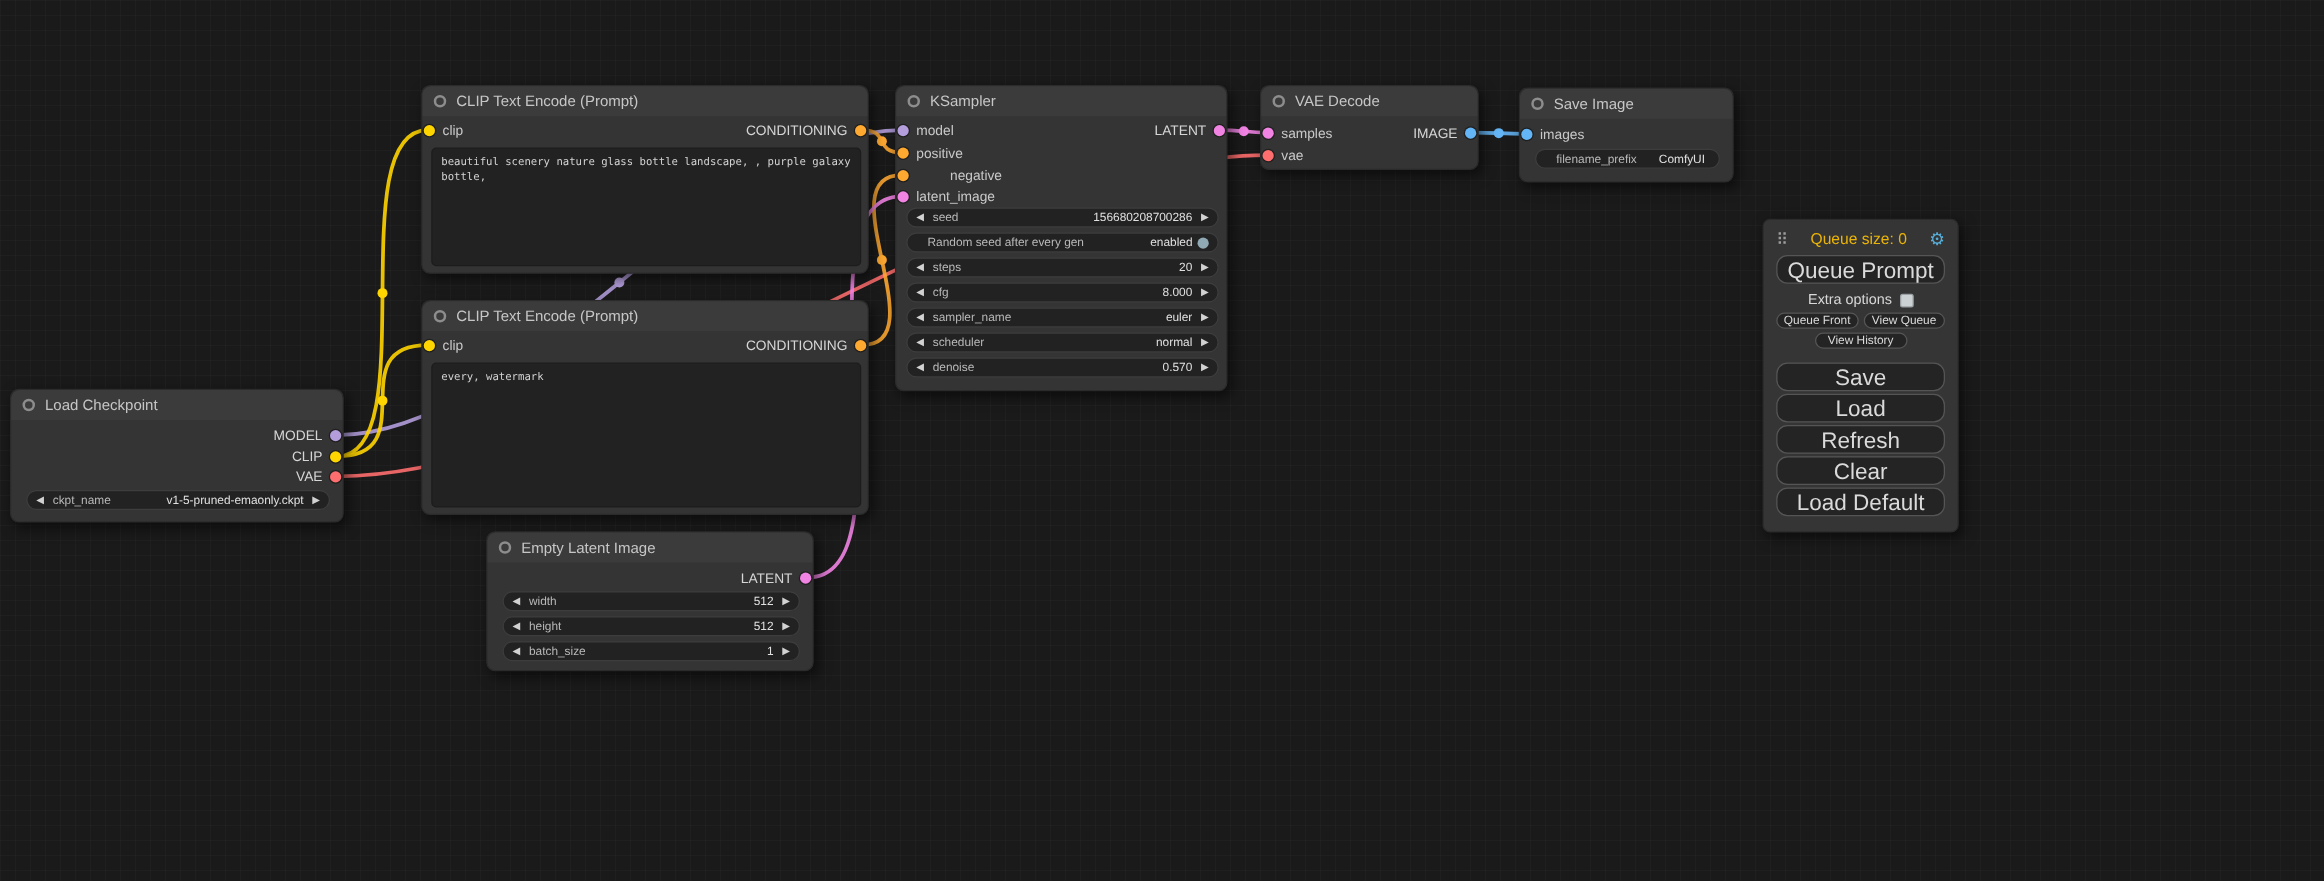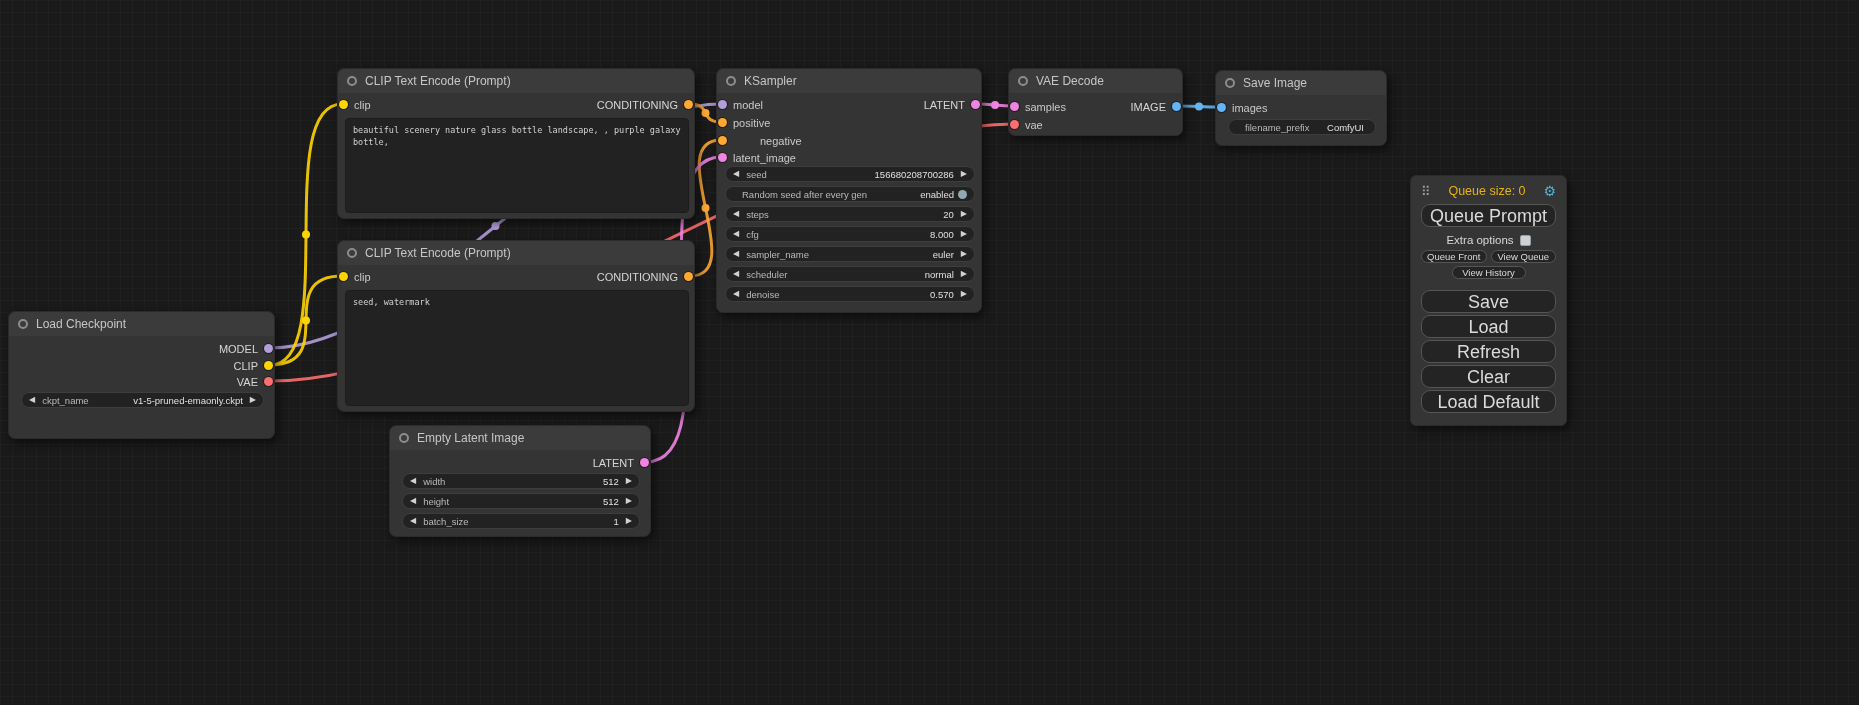--- a/index.html
+++ b/index.html
@@ -104,21 +104,21 @@
   <circle cx="306" cy="234.5" r="4" fill="#FFD500"></circle>
   <circle cx="306" cy="320.5" r="4" fill="#FFD500"></circle>
   <circle cx="641.5" cy="252.5" r="4" fill="#FF6E6E"></circle>
   <circle cx="705.5" cy="113" r="4" fill="#FFA931"></circle>
   <circle cx="705.5" cy="208" r="4" fill="#FFA931"></circle>
   <circle cx="683.5" cy="309.5" r="4" fill="#F183E3"></circle>
   <circle cx="995" cy="105" r="4" fill="#F183E3"></circle>
   <circle cx="1199" cy="106.5" r="4" fill="#64B5F6"></circle>
 </svg>
 
-<div class="node" style="left:8px;top:311px;width:267px;height:128px;">
+<div class="node" style="left:8px;top:311px;width:267px;height:107px;">
   <div class="node-title">
     <span class="collapse-dot"></span>
     <span>Load Checkpoint</span>
   </div>
   <span class="port" style="right:1px;top:32px;background:#B39DDB;"></span>
   <span class="slot-label out" style="right:16px;top:31px;">MODEL</span>
   <span class="port" style="right:1px;top:49px;background:#FFD500;"></span>
   <span class="slot-label out" style="right:16px;top:48px;">CLIP</span>
   <span class="port" style="right:1px;top:65px;background:#FF6E6E;"></span>
   <span class="slot-label out" style="right:16px;top:64px;">VAE</span>
@@ -145,21 +145,21 @@
 
 <div class="node" style="left:337px;top:240px;width:358px;height:172px;">
   <div class="node-title">
     <span class="collapse-dot"></span>
     <span>CLIP Text Encode (Prompt)</span>
   </div>
   <span class="port" style="left:1px;top:31px;background:#FFD500;"></span>
   <span class="slot-label" style="left:16px;top:30px;">clip</span>
   <span class="port" style="right:1px;top:31px;background:#FFA931;"></span>
   <span class="slot-label out" style="right:16px;top:30px;">CONDITIONING</span>
-  <div class="prompt-box" style="left:7px;top:49px;width:344px;height:116px;">seed, watermark</div>
+  <div class="prompt-box" style="left:7px;top:49px;width:344px;height:116px;">every, watermark</div>
 </div>
 
 <div class="node" style="left:389px;top:425px;width:262px;height:112px;">
   <div class="node-title">
     <span class="collapse-dot"></span>
     <span>Empty Latent Image</span>
   </div>
   <span class="port" style="right:1px;top:32px;background:#F183E3;"></span>
   <span class="slot-label out" style="right:16px;top:31px;">LATENT</span>
   <div class="widget" style="left:12px;top:47px;width:238px;">

